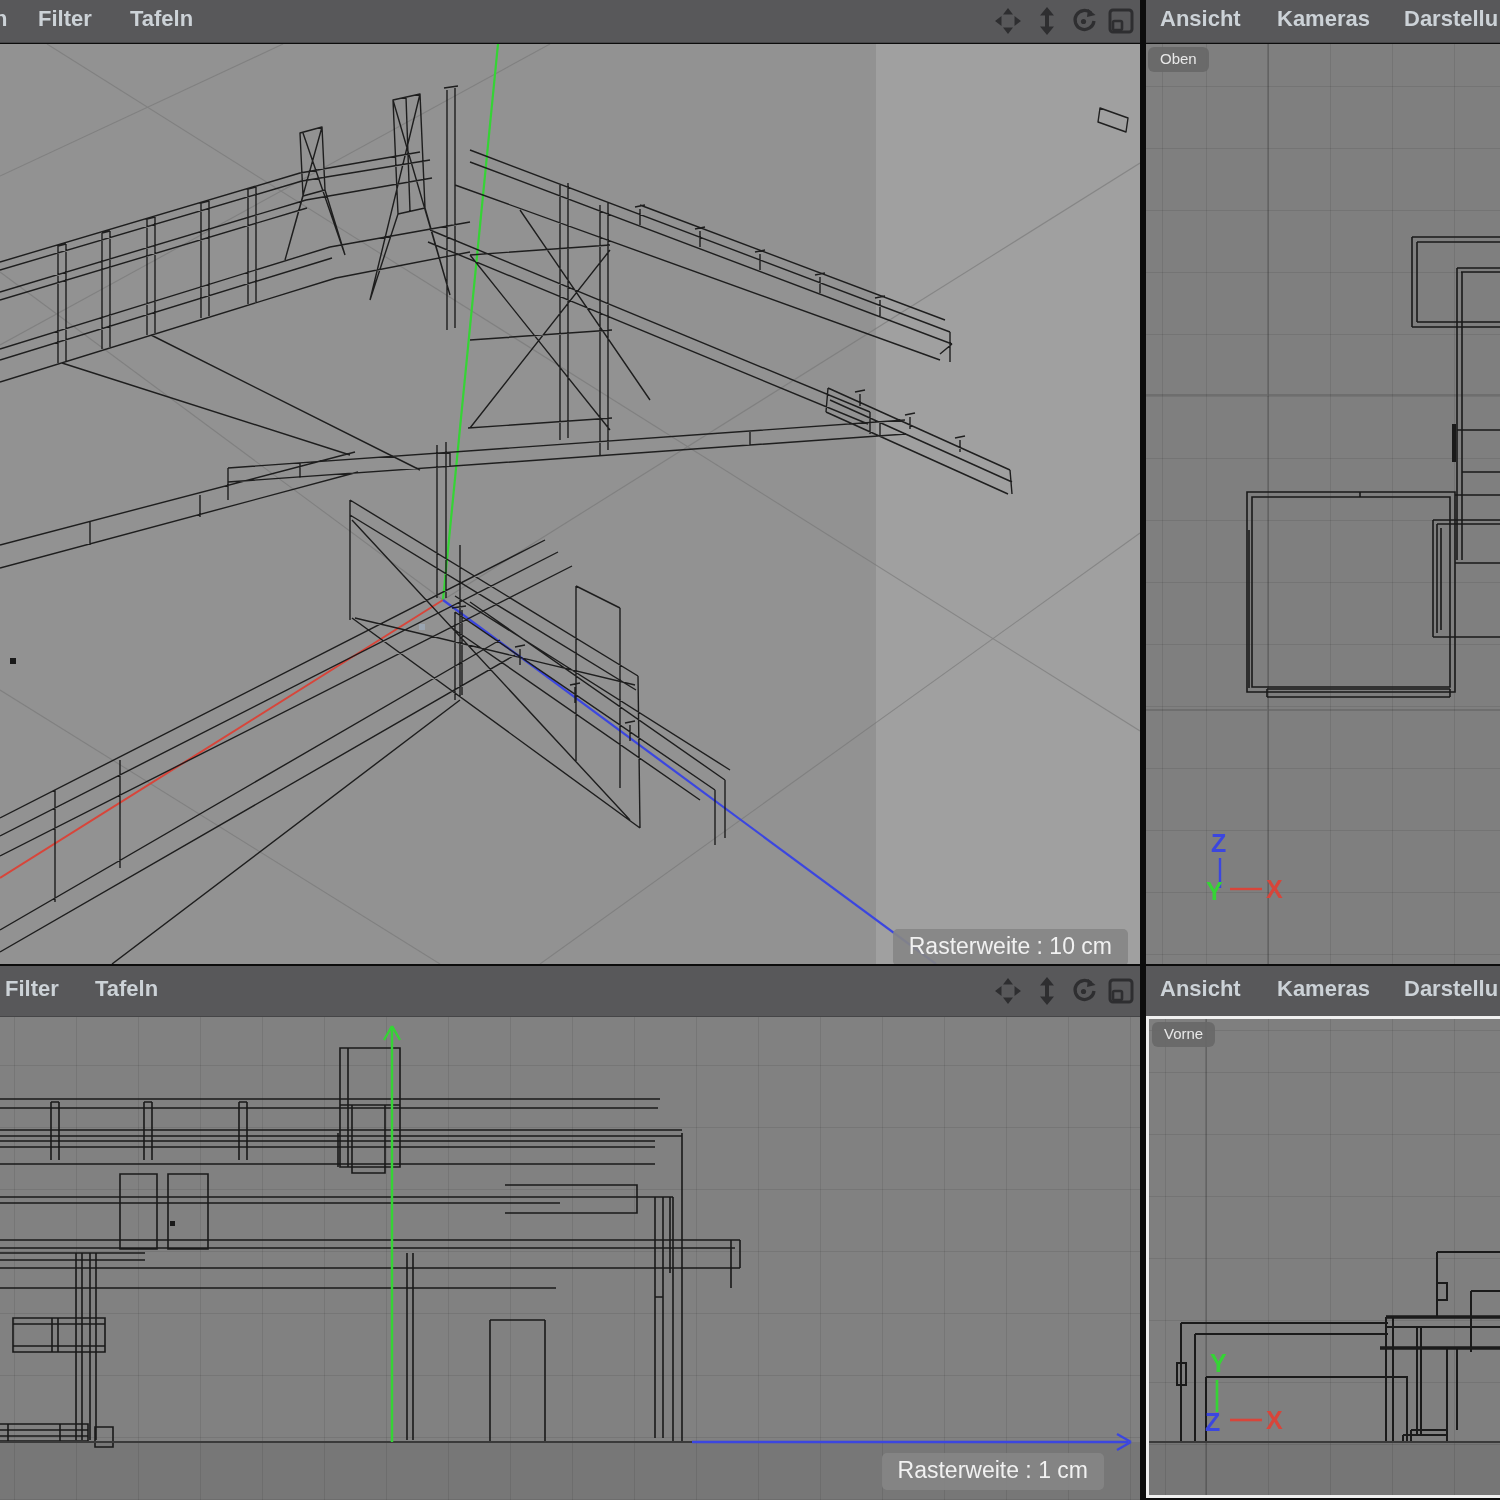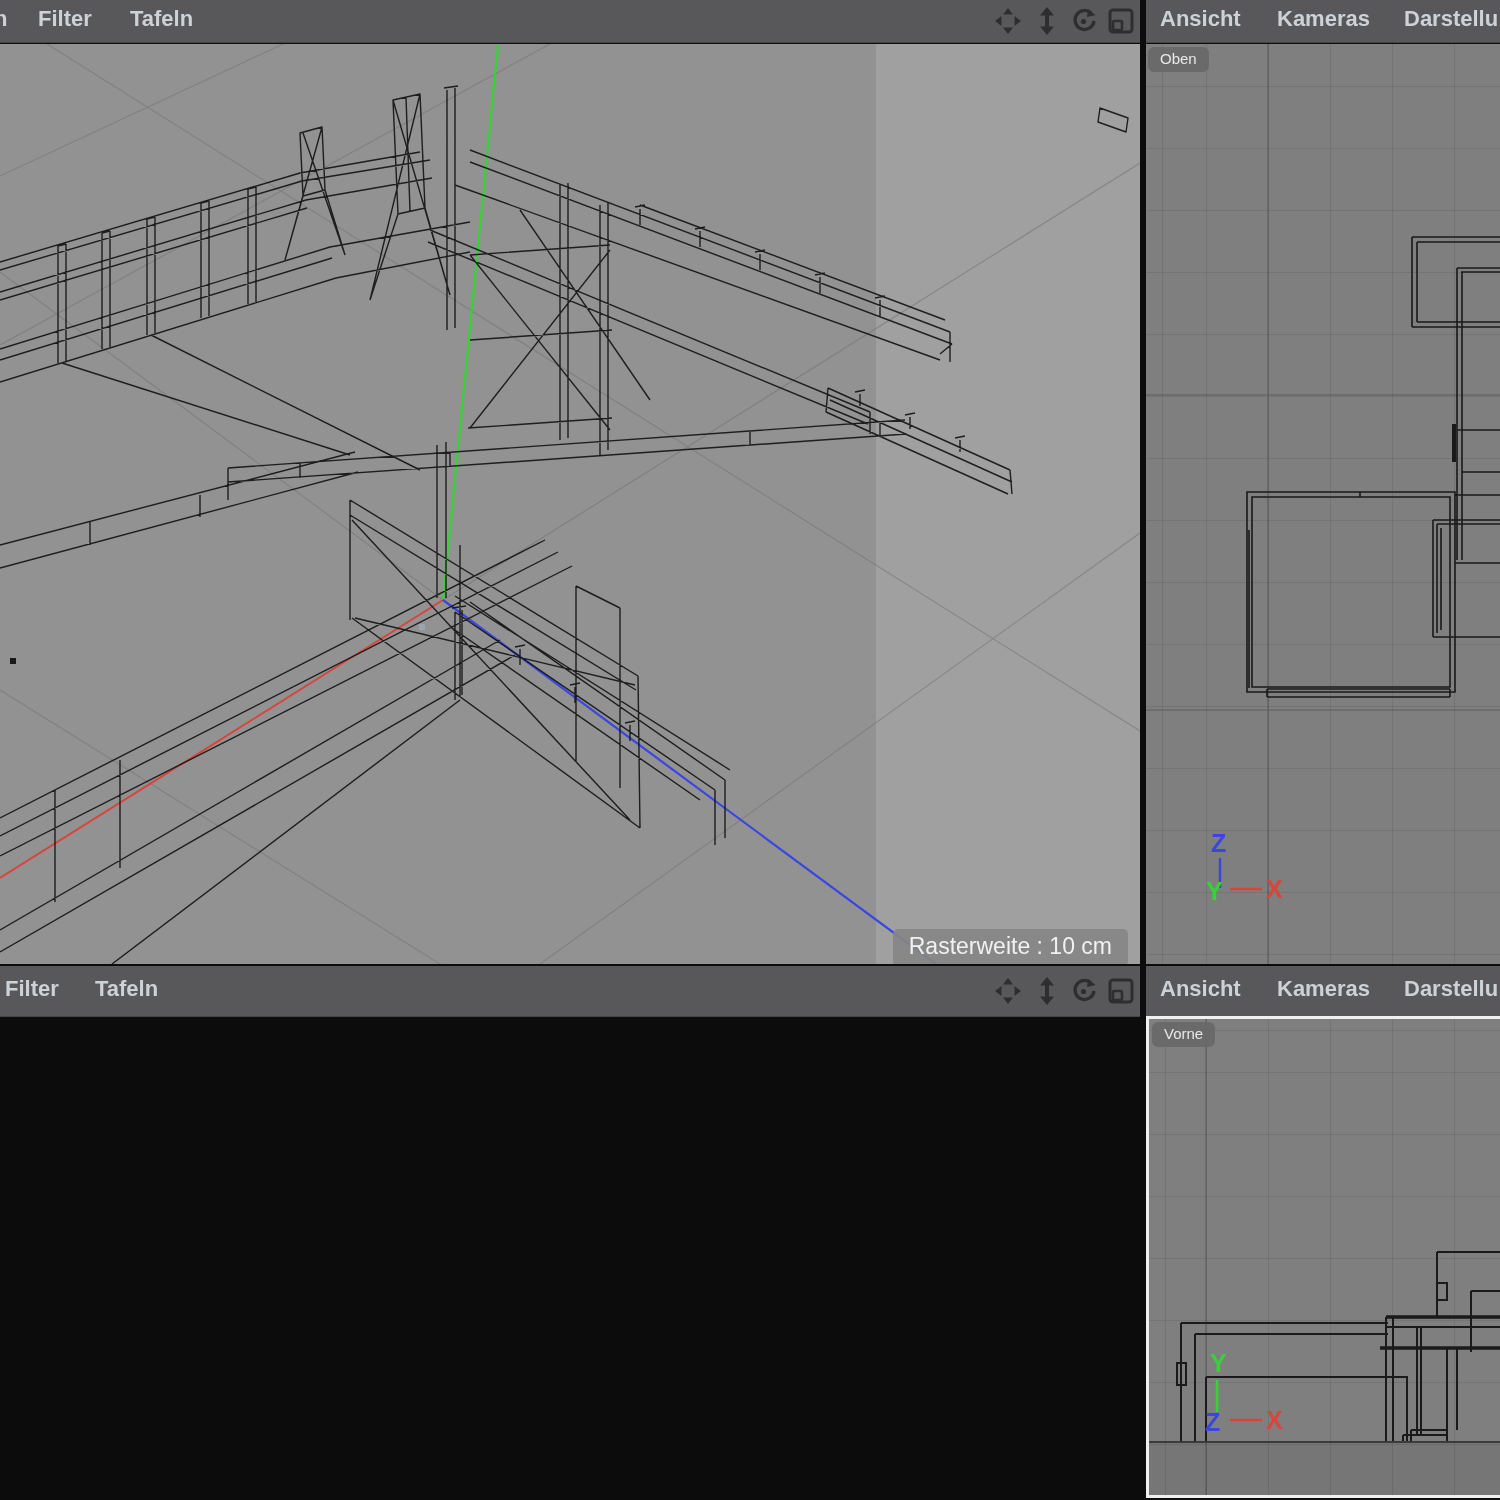--- a/index.html
+++ b/index.html
@@ -173,20 +173,59 @@
         </svg>
     </span>
     <span class="iconbtn" style="left:1106px;top:10px;">
       <svg width="30" height="30">
           <rect x="4" y="4" width="22" height="22" rx="3" stroke="#2e2e30" stroke-width="3" fill="none"></rect>
           <rect x="7" y="15" width="9" height="9" rx="1.5" stroke="#2e2e30" stroke-width="2.6" fill="none"></rect>
         </svg>
     </span>
   </div>
 
+  <div class="vpcontent ortho-bg" style="left:0;top:1017px;width:1140px;height:483px;background:#818181;">
+    <div class="gridlines" style="background-position:14px 48px;"></div>
+    <div style="position:absolute;left:0;top:425px;width:1140px;height:58px;background:rgba(0,0,0,0.07);"></div>
+    <svg width="1140" height="483" viewBox="0 1017 1140 483">
+      <g stroke="#1a1a1a" stroke-width="1.6" fill="none">
+        <path d="M0,1099 L660,1099 M0,1108 L658,1108 M0,1130 L682,1130 M0,1136 L682,1136
+          M0,1141 L655,1141 M0,1147 L655,1147 M0,1164 L655,1164
+          M51,1102 L51,1160 M59,1102 L59,1160 M51,1102 L59,1102
+          M144,1102 L144,1160 M152,1102 L152,1160 M144,1102 L152,1102
+          M239,1102 L239,1160 M247,1102 L247,1160 M239,1102 L247,1102
+          M340,1048 L400,1048 L400,1167 L340,1167 Z M348,1048 L348,1167 M340,1105 L400,1105
+          M352,1105 L385,1105 L385,1173 L352,1173 Z
+          M338,1133 L338,1167 M682,1133 L682,1442 M673,1197 L673,1442 M670,1197 L670,1273
+          M0,1197 L673,1197 M0,1203 L560,1203
+          M120,1174 L157,1174 L157,1249 L120,1249 Z
+          M168,1174 L208,1174 L208,1249 L168,1249 Z
+          M0,1240 L740,1240 M0,1248 L735,1248 M0,1268 L740,1268 M0,1288 L556,1288
+          M731,1240 L731,1288 M740,1240 L740,1268
+          M655,1197 L655,1297 M663,1197 L663,1297 M655,1297 L663,1297
+          M655,1297 L655,1438 M663,1297 L663,1438
+          M76,1253 L76,1440 M82,1253 L82,1440 M90,1253 L90,1440 M96,1253 L96,1440 M76,1253 L96,1253
+          M505,1185 L637,1185 L637,1213 L505,1213
+          M490,1320 L545,1320 M490,1320 L490,1442 M545,1320 L545,1442
+          M13,1318 L105,1318 L105,1352 L13,1352 Z M13,1324 L105,1324 M13,1346 L105,1346
+          M52,1318 L52,1352 M58,1318 L58,1352
+          M0,1424 L88,1424 L88,1441 L0,1441 M0,1430 L88,1430 M0,1436 L88,1436
+          M8,1424 L8,1441 M60,1424 L60,1441 M95,1427 L113,1427 L113,1447 L95,1447 Z
+          M407,1253 L407,1440 M413,1253 L413,1440
+          M0,1253 L145,1253 M0,1260 L145,1260"></path>
+      </g>
+      <rect x="170" y="1221" width="5" height="5" fill="#1a1a1a"></rect>
+      <path d="M0,1442 L692,1442" stroke="#3a3a3a" stroke-width="2.2"></path>
+      <path d="M392,1026 L392,1442" stroke="#35d435" stroke-width="2.4"></path>
+      <path d="M392,1026 L384,1040 M392,1026 L400,1040" stroke="#35d435" stroke-width="2.4"></path>
+      <path d="M692,1442 L1128,1442" stroke="#3b46e0" stroke-width="2.4"></path>
+      <path d="M1131,1442 L1117,1434 M1131,1442 L1117,1450" stroke="#3b46e0" stroke-width="2.4"></path>
+    </svg>
+    <div class="rasterlabel" style="right:36px;bottom:10px;">Rasterweite : 1 cm</div>
+  </div>
 
   <div class="menubar" style="left:1146px;top:966px;width:354px;height:50px;">
     <span class="mitem" style="left:14px;top:10px;">Ansicht</span>
     <span class="mitem" style="left:131px;top:10px;">Kameras</span>
     <span class="mitem" style="left:258px;top:10px;">Darstellu</span>
   </div>
 
   <div class="whiteframe" style="left:1146px;top:1016px;width:354px;height:482px;"></div>
 
   <div class="vpcontent ortho-bg" style="left:1149px;top:1019px;width:351px;height:476px;">

